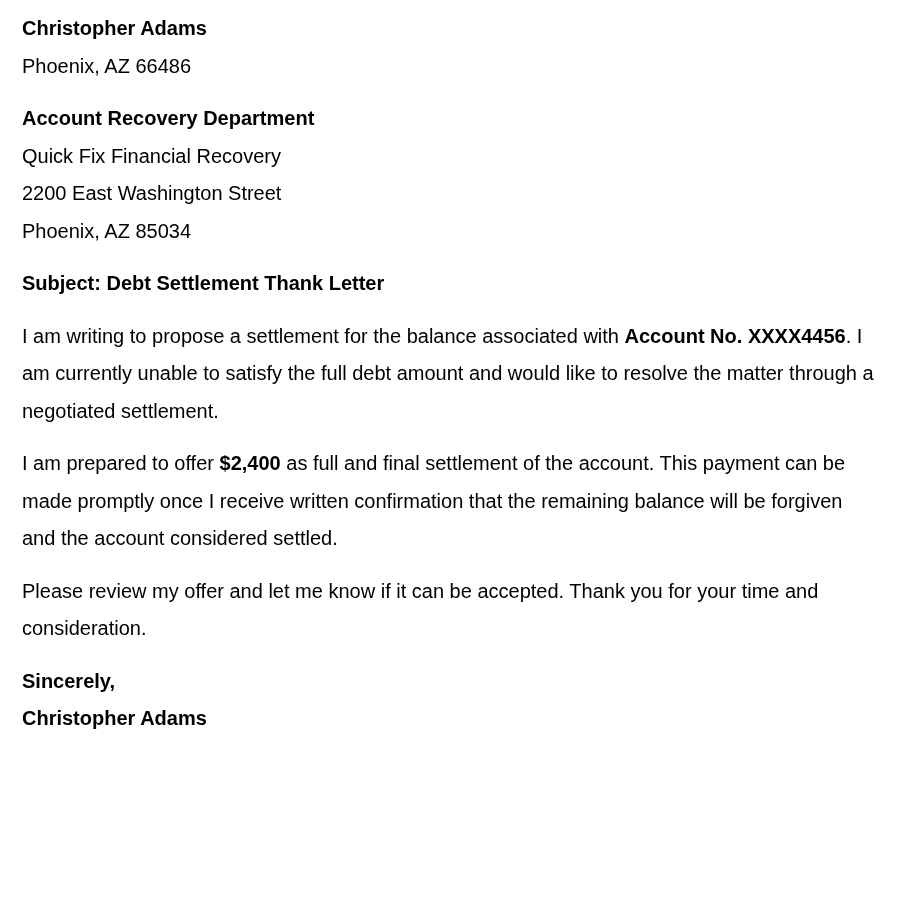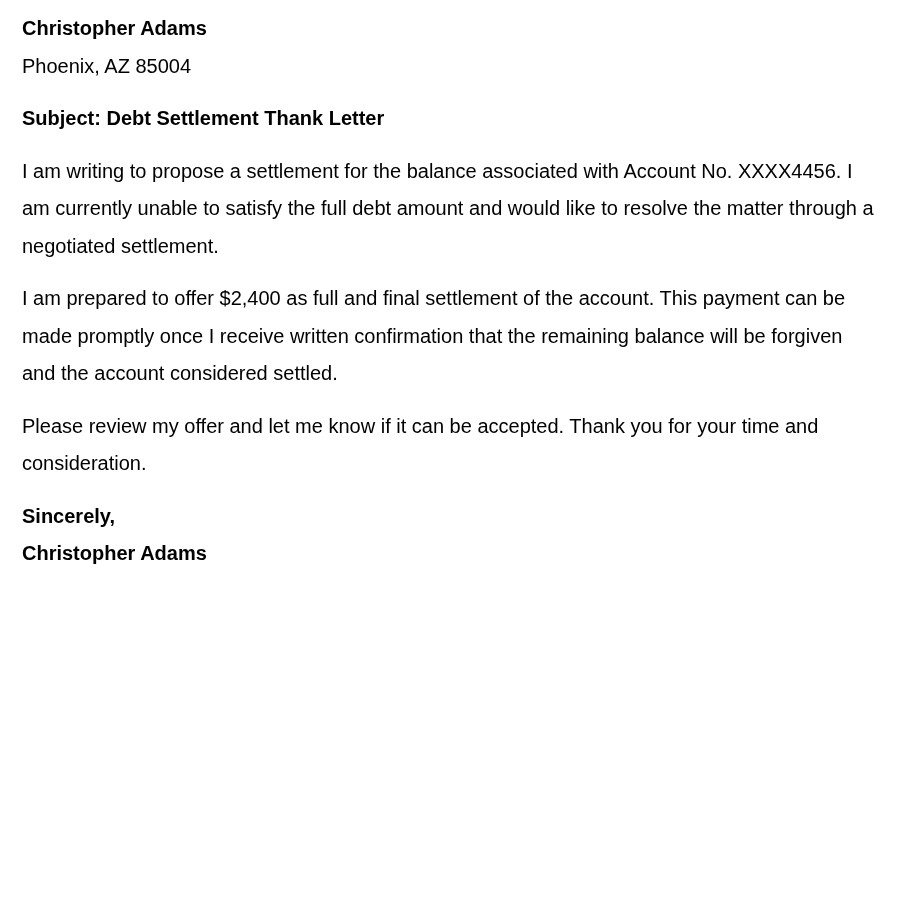--- a/index.html
+++ b/index.html
@@ -31,34 +31,40 @@
     margin: 0;
   }
   .bold {
     font-weight: 700;
   }
   .para {
     margin: 0 0 15px 0;
     max-width: 856px;
   }
   .para strong {
-    font-weight: 400;
+    font-weight: 700;
   }
 </style>
 </head>
 <body>
 
 <div class="letter">
 
   <div class="block">
     <p class="bold">Christopher Adams</p>
-    <p>Phoenix, AZ 85004</p>
+    <p>Phoenix, AZ 66486</p>
   </div>
 
 
+  <div class="block">
+    <p class="bold">Account Recovery Department</p>
+    <p>Quick Fix Financial Recovery</p>
+    <p>2200 East Washington Street</p>
+    <p>Phoenix, AZ 85034</p>
+  </div>
 
   <div class="block">
     <p class="bold">Subject: Debt Settlement Thank Letter</p>
   </div>
 
 
   <p class="para"><span>I am writing to propose a settlement for the balance associated with </span><strong>Account No. XXXX4456</strong><span>. I am currently unable to satisfy the full debt amount and would like to resolve the matter through a negotiated settlement.</span></p>
 
   <p class="para"><span>I am prepared to offer </span><strong>$2,400</strong><span> as full and final settlement of the account. This payment can be made promptly once I receive written confirmation that the remaining balance will be forgiven and the account considered settled.</span></p>
 

